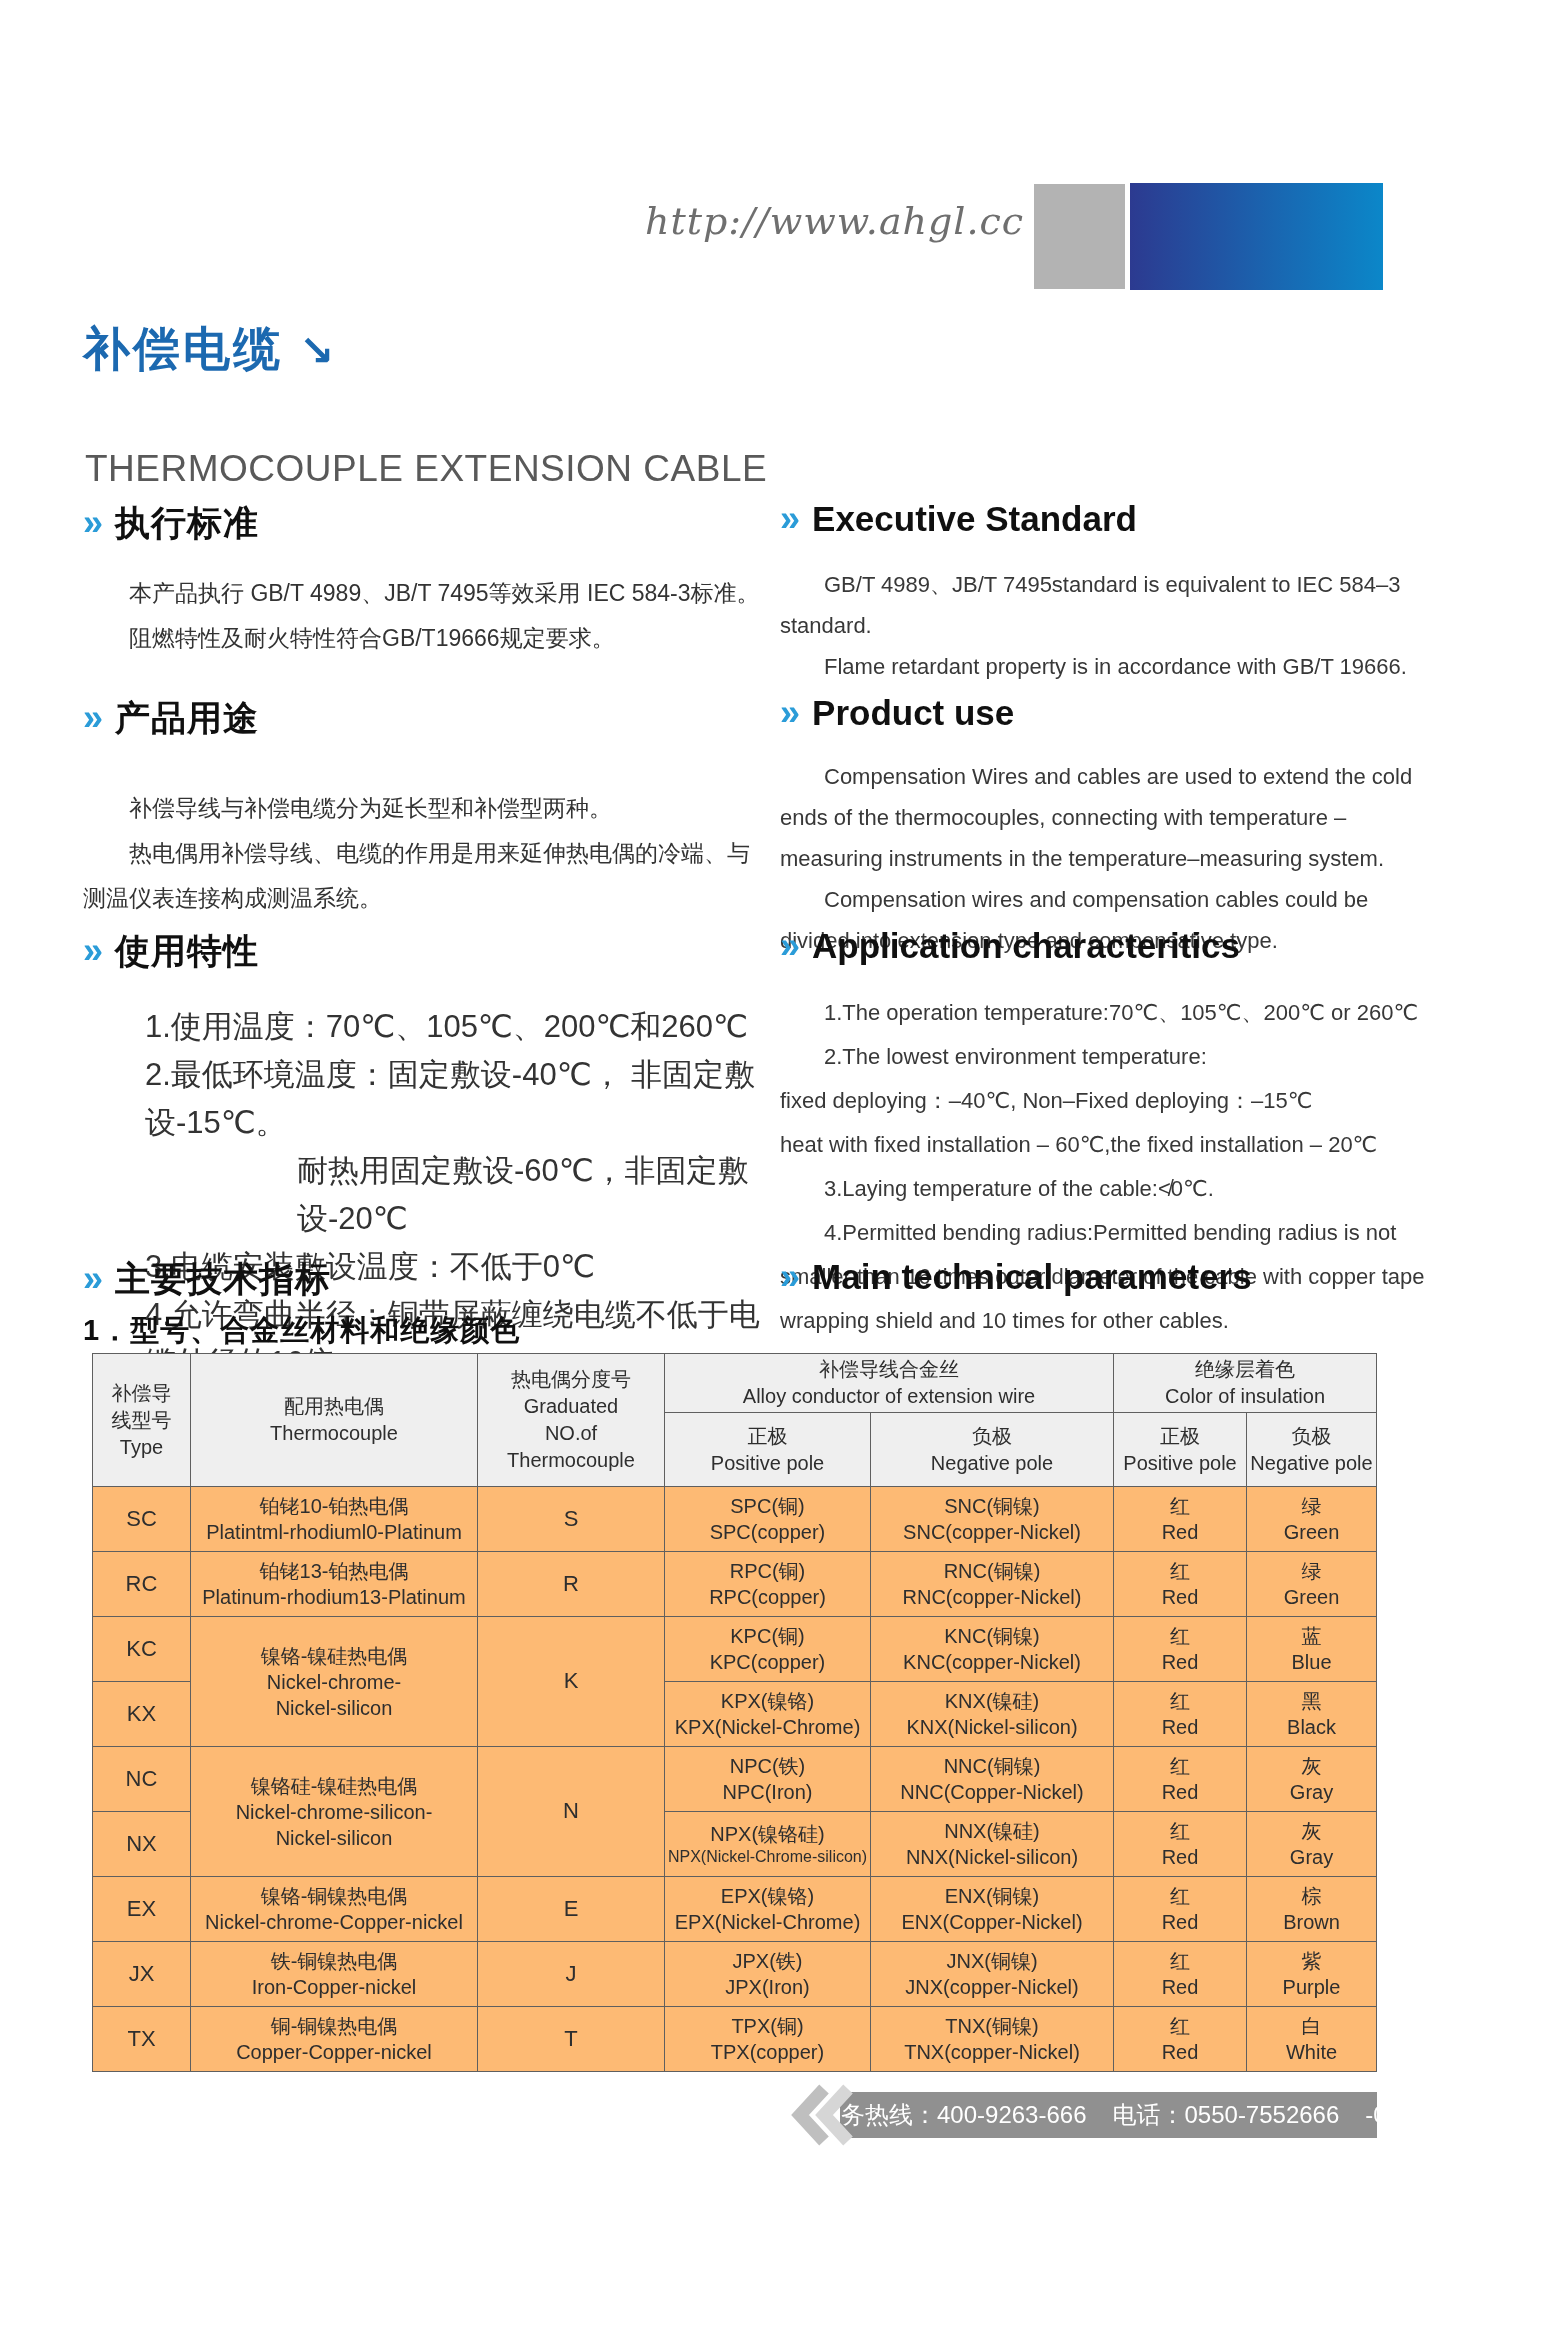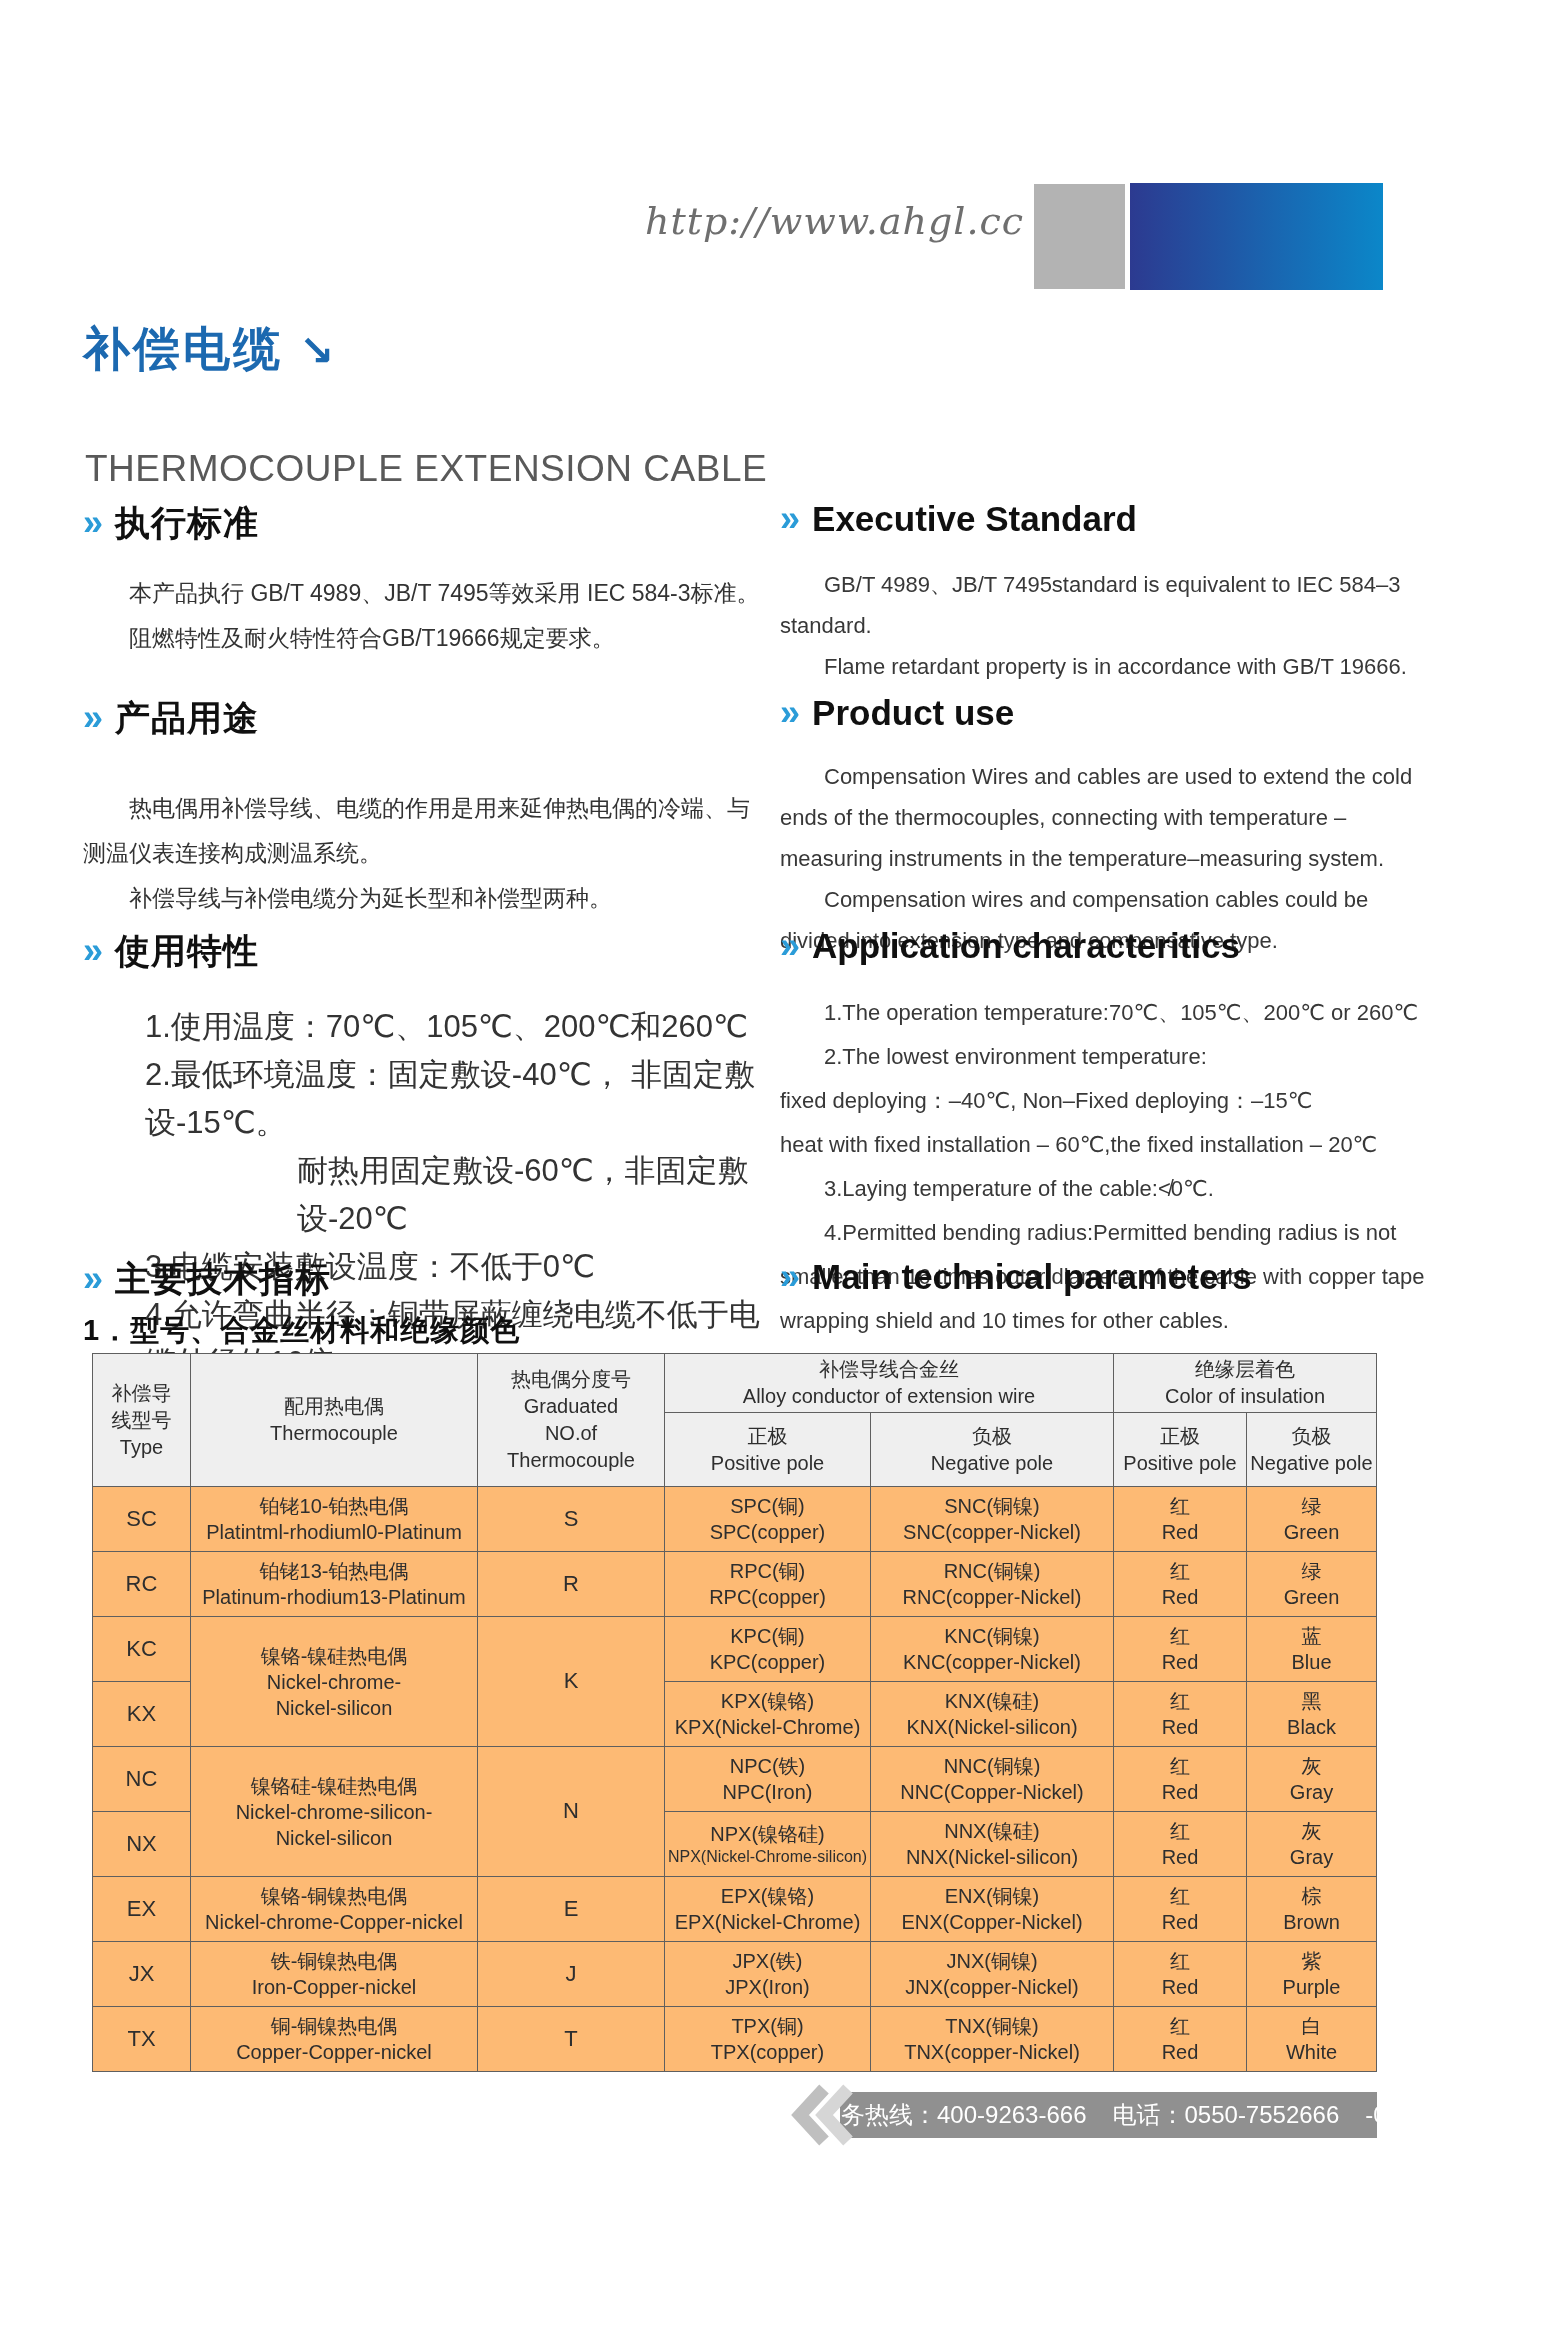--- a/index.html
+++ b/index.html
@@ -88,22 +88,22 @@
       <p>Flame retardant property is in accordance with GB/T 19666.</p>
     </div>
   </div>
 
   <div class="sec sec2L" style="left:83px; top:695px; width:677px;">
     <div class="sec-h">
         <span class="chev">»</span>
         <span>产品用途</span>
       </div>
     <div class="body-cn">
+      <p>补偿导线与补偿电缆分为延长型和补偿型两种。</p>
       <p>热电偶用补偿导线、电缆的作用是用来延伸热电偶的冷端、与测温仪表连接构成测温系统。</p>
-      <p>补偿导线与补偿电缆分为延长型和补偿型两种。</p>
     </div>
   </div>
   <div class="sec sec2R" style="left:780px; top:692px; width:637px;">
     <div class="sec-h en">
         <span class="chev">»</span>
         <span>Product use</span>
       </div>
     <div class="body-en">
       <p>Compensation Wires and cables are used to extend the cold ends of the thermocouples, connecting with temperature –measuring instruments in the temperature–measuring system.</p>
       <p>Compensation wires and compensation cables could be divided into extension type and compensative type.</p>

